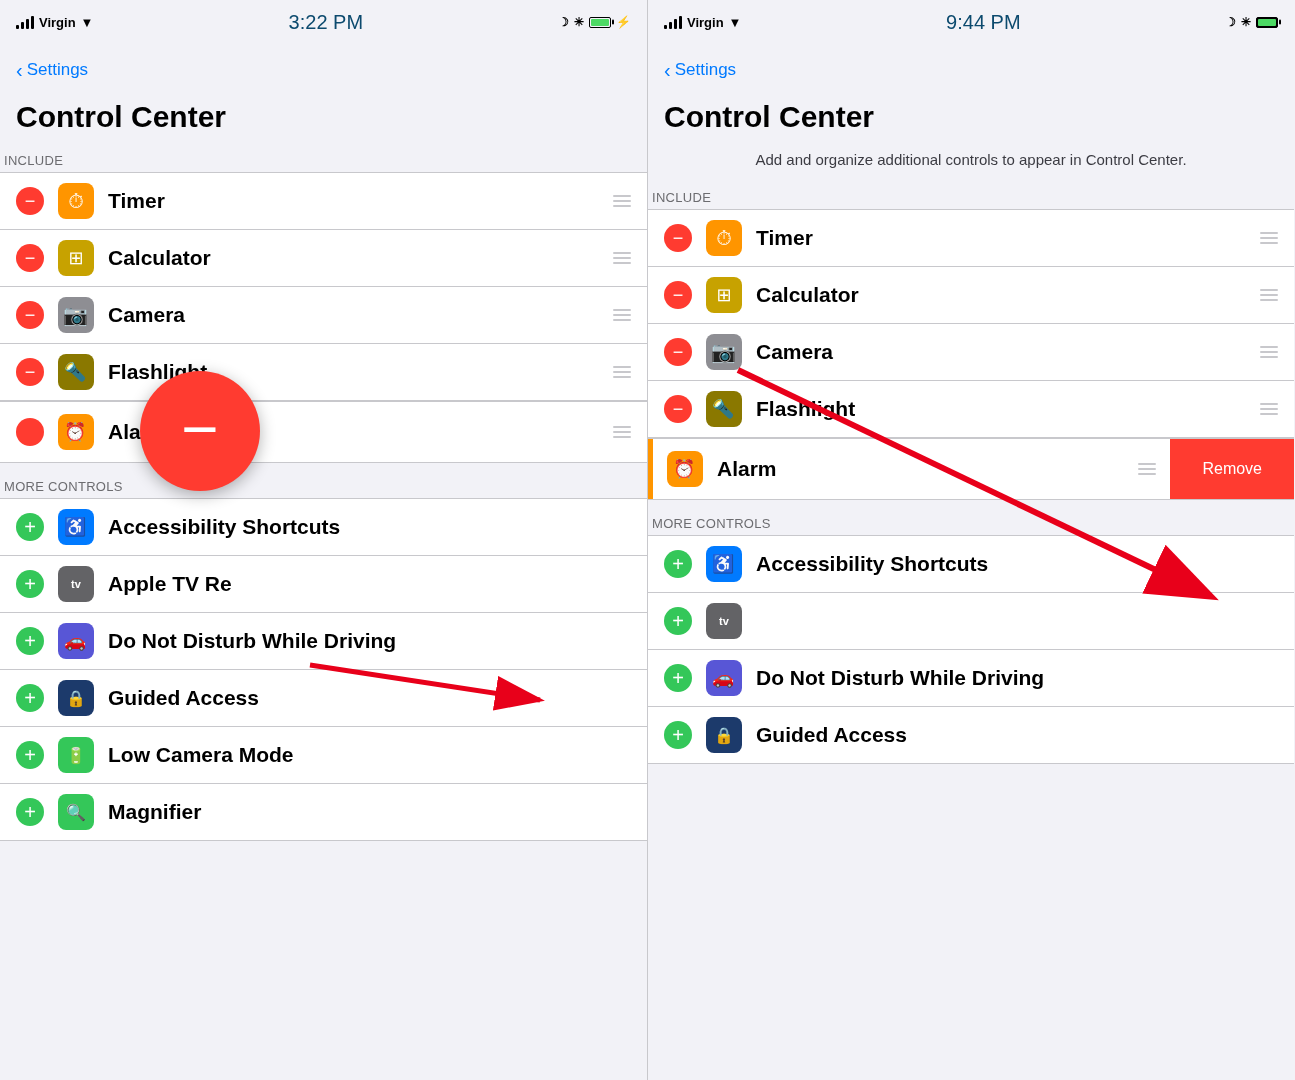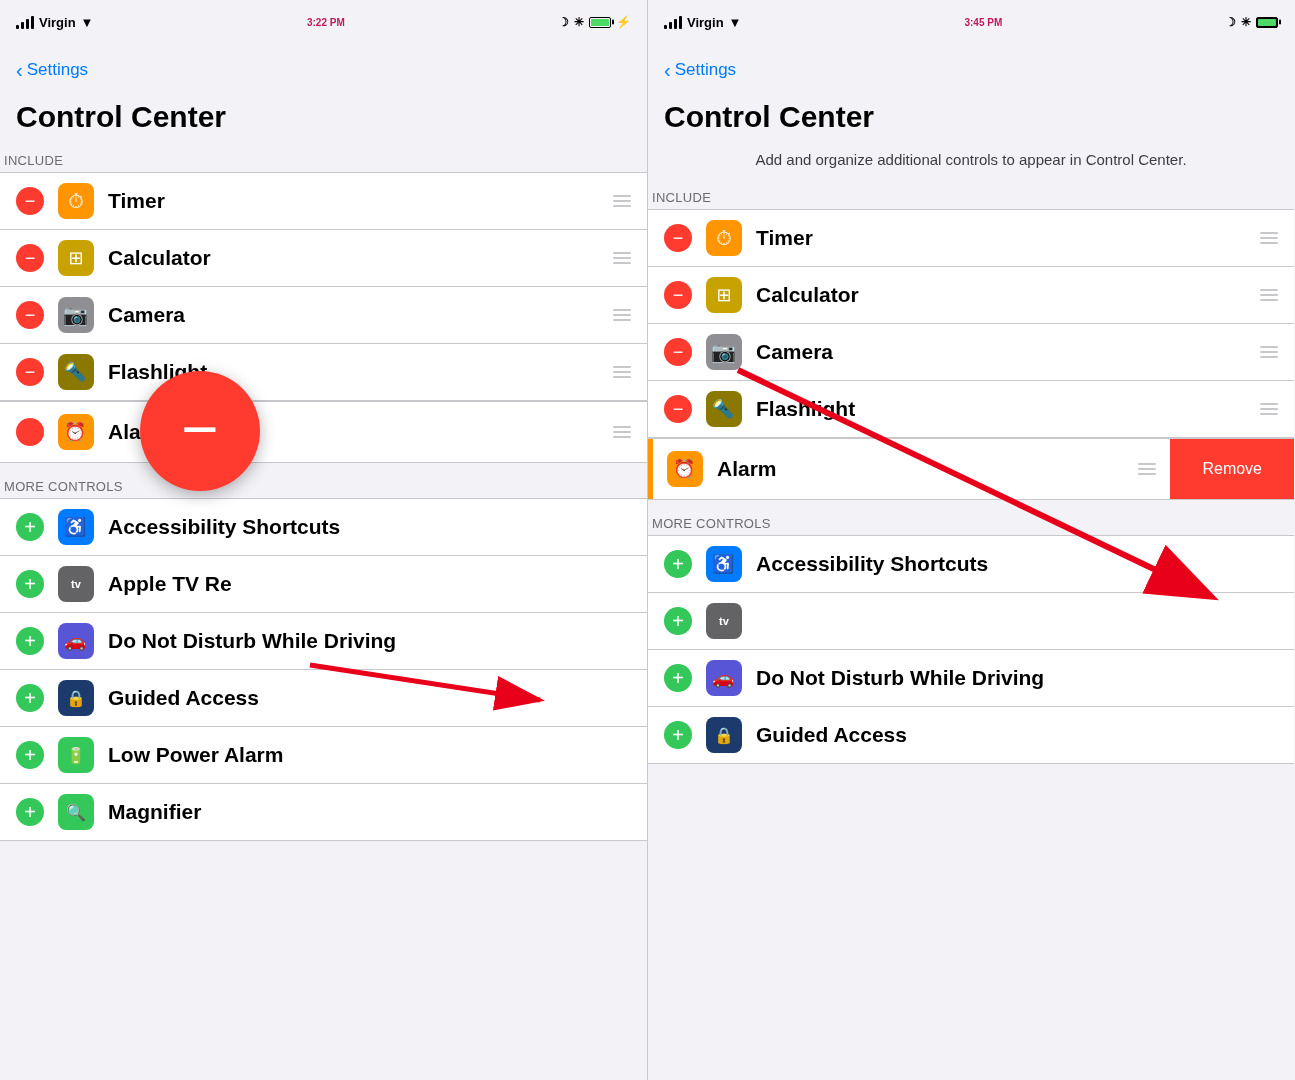--- a/index.html
+++ b/index.html
@@ -38,23 +38,23 @@
     }
     .status-left, .status-right {
       display: flex;
       align-items: center;
       gap: 5px;
       font-size: 13px;
       font-weight: 600;
       color: #000;
     }
     .status-center {
-      font-size: 10px;
-      font-weight: 700;
-      color: #be185d;
+      font-size: 20px;
+      font-weight: 400;
+      color: #0c4a6e;
     }
     .signal-bars {
       display: flex; gap: 2px; align-items: flex-end;
     }
     .signal-bars span {
       display: block; width: 3px; background: #000; border-radius: 1px;
     }
     .wifi-icon { font-size: 13px; }
     .battery {
       width: 22px; height: 11px; border: 1.5px solid #000; border-radius: 2px; position: relative;
@@ -374,21 +374,21 @@
 
     <div class="list-item">
       <button class="add-btn">+</button>
       <div class="app-icon icon-dark-blue" style="font-size:16px;">🔒</div>
       <span class="item-label">Guided Access</span>
     </div>
 
     <div class="list-item">
       <button class="add-btn">+</button>
       <div class="app-icon icon-green" style="font-size:16px;">🔋</div>
-      <span class="item-label">Low Power Alarm</span>
+      <span class="item-label">Low Camera Mode</span>
     </div>
 
     <div class="list-item">
       <button class="add-btn">+</button>
       <div class="app-icon icon-green" style="font-size:16px;">🔍</div>
       <span class="item-label">Magnifier</span>
     </div>
   </div>
 
   <svg class="red-arrow-svg" style="position:absolute; left:0; top:0; width:650px; height:1080px; pointer-events:none;">
@@ -408,21 +408,21 @@
     <div class="status-left">
       <div class="signal-bars">
         <span style="height:4px"></span>
         <span style="height:7px"></span>
         <span style="height:10px"></span>
         <span style="height:13px"></span>
       </div>
       <span>Virgin</span>
       <span class="wifi-icon">▼</span>
     </div>
-    <div class="status-center">3:45 PM</div>
+    <div class="status-center">9:44 PM</div>
     <div class="status-right">
       <span style="font-size:12px;">☽</span>
       <span style="font-size:12px;">✳</span>
       <div class="battery" style="background:#000;">
         <div class="battery-fill charging"></div>
       </div>
     </div>
   </div>
 
   <div class="nav-bar">

